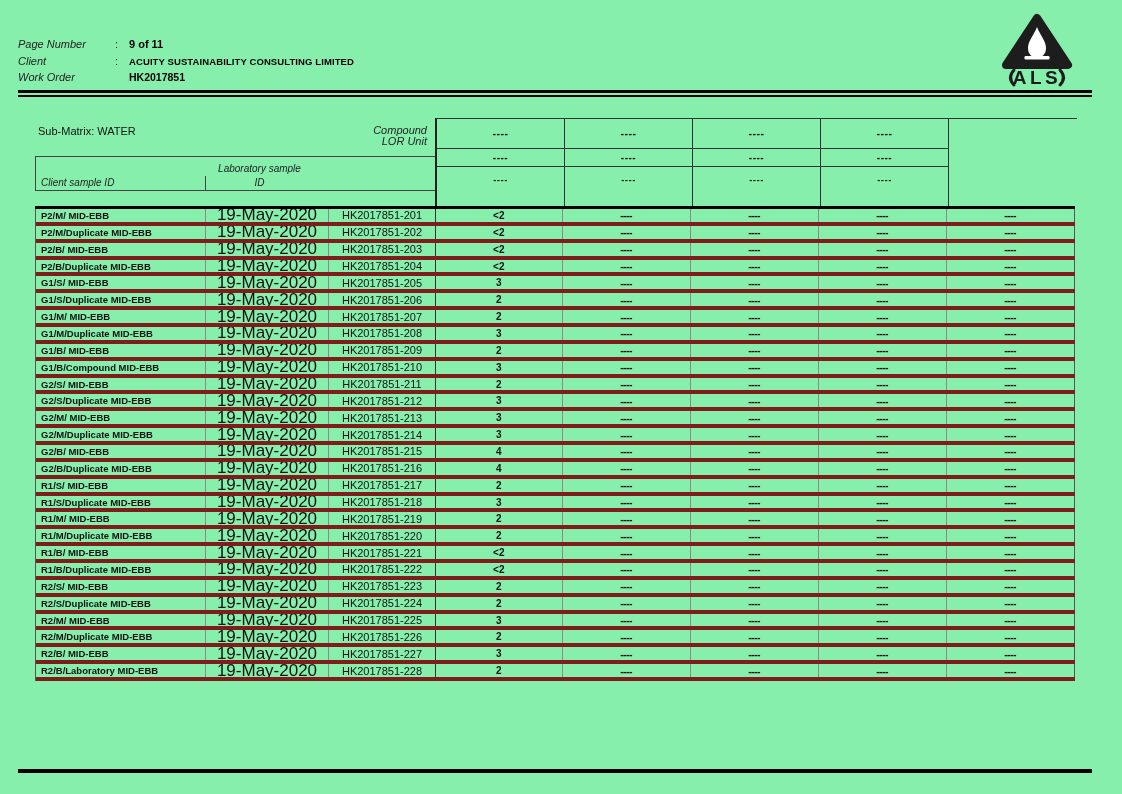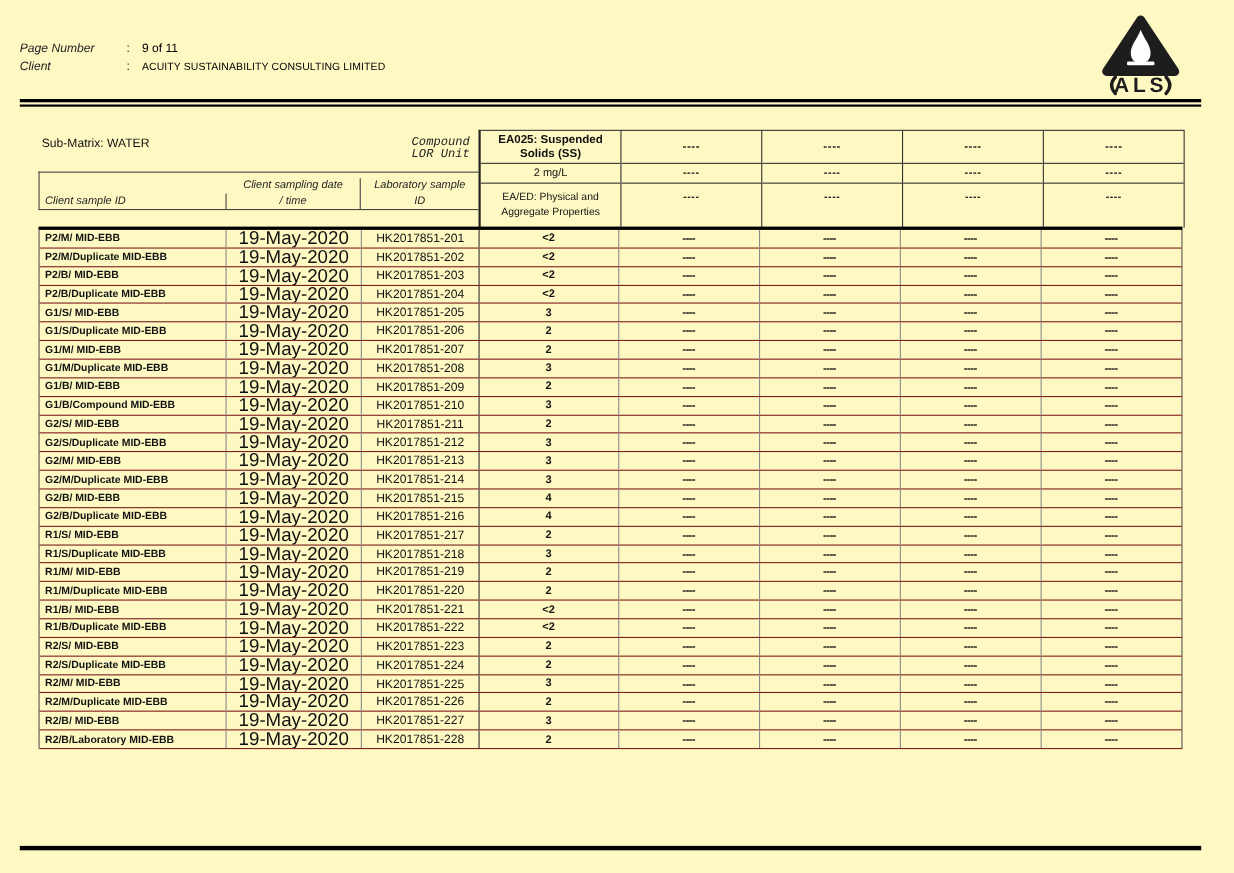--- a/index.html
+++ b/index.html
@@ -1,58 +1,58 @@
 <!DOCTYPE html>
 <html><head>
 <meta charset="utf-8">
 <style>
   html,body{margin:0;padding:0;background:#ffffff;}
   .page{
-    position:relative;width:1122px;height:794px;background:#fef9c3;overflow:hidden;
+    position:relative;width:1122px;height:794px;background:#86efac;overflow:hidden;
     font-family:"Liberation Sans","DejaVu Sans",sans-serif;color:#111;
   }
   
   .hdr{position:absolute;left:18px;top:38px;}
   .hdr-row{display:flex;align-items:baseline;height:16.5px;}
   .hdr-label{width:97px;font-style:italic;font-size:11px;color:#222;}
   .hdr-colon{width:14px;font-size:11px;color:#222;}
-  .hdr-val{font-weight:normal;font-size:11px;color:#000;}
+  .hdr-val{font-weight:bold;font-size:11px;color:#000;}
   .hdr-val.small{font-size:9.5px;letter-spacing:.1px;}
   .hdr-val.mid{font-size:10.5px;}
   
   .logo{position:absolute;left:997px;top:10px;width:80px;height:78px;}
   
   .rule-top-a{position:absolute;left:18px;top:90px;width:1074px;height:3px;background:#000;}
   .rule-top-b{position:absolute;left:18px;top:95px;width:1074px;height:1.5px;background:#000;}
   .rule-bottom{position:absolute;left:18px;top:769px;width:1074px;height:4px;background:#000;}
   
   .tbl{position:absolute;left:35px;top:118px;width:1040px;}
   .submatrix{position:absolute;left:3px;top:7px;font-size:11px;color:#111;}
   .submatrix b{font-weight:normal;}
-  .row-label{position:absolute;right:648px;font-style:italic;font-size:11px;color:#222;text-align:right;font-family:Liberation Mono, monospace;}
+  .row-label{position:absolute;right:648px;font-style:italic;font-size:11px;color:#222;text-align:right;}
   .row-label.compound{top:6px;}
   .row-label.lorunit{top:17px;}
   
   .cmpgrp{position:absolute;left:400px;top:0;width:640px;display:flex;border-left:2px solid #222;border-top:1px solid #333;}
   .cmpcol{width:128px;box-sizing:border-box;border-right:1px solid #333;display:flex;flex-direction:column;}
   .cmpcell{box-sizing:border-box;border-bottom:1px solid #333;display:flex;flex-direction:column;align-items:center;justify-content:center;text-align:center;}
   .cmpcell.name{height:30px;font-weight:bold;font-size:10.5px;line-height:13px;}
   .cmpcell.lor{height:18px;font-size:10px;}
   .cmpcell.method{height:40px;font-size:9.5px;line-height:13px;justify-content:flex-start;padding-top:6px;border-bottom:none;}
   .hdr-dash{font-weight:600;font-size:9px;letter-spacing:0.5px;}
   
   .lefthdr{position:absolute;left:0;top:38px;width:400px;height:35px;display:flex;box-sizing:border-box;border:1px solid #444;border-right:none;align-items:flex-end;}
   .lefthdr .cell{box-sizing:border-box;border-right:1px solid #444;font-style:italic;font-size:10px;line-height:14px;display:flex;flex-direction:column;justify-content:center;text-align:center;color:#222;}
   .lefthdr .c1{width:170px;align-items:flex-start;text-align:left;padding-left:5px;}
   .lefthdr .c2{width:123px;}
   .lefthdr .c3{width:107px;border-right:none;}
   .thicksep{position:absolute;left:0;top:88px;width:1040px;height:3px;background:#000;}
   
   .tbody{position:absolute;left:0;top:91px;width:1040px;box-sizing:border-box;border-left:1px solid #555;}
-  .trow{display:flex;height:16.86px;box-sizing:border-box;border-bottom:1px solid #7f1d1d;}
+  .trow{display:flex;height:16.86px;box-sizing:border-box;border-bottom:4px solid #7f1d1d;}
   .trow .td{box-sizing:border-box;border-right:1px solid #8a8a8a;display:flex;align-items:center;justify-content:center;overflow:hidden;}
   .td.c-sample{width:170px;justify-content:flex-start;padding-left:5px;font-weight:bold;font-size:9.5px;}
   .td.c-date{width:123px;font-size:17px;}
   .td.c-lab{width:107px;font-size:11px;border-right:1.5px solid #333;}
   .td.c-val{width:126.5px;font-weight:bold;font-size:10px;}
   .td.c-dash{width:128px;font-weight:bold;font-size:10.5px;letter-spacing:-0.6px;}
   .td.c-dash:last-child{border-right:1px solid #555;}
 </style>
 </head>
 <body>
@@ -63,20 +63,25 @@
     <div class="hdr-row">
       <span class="hdr-label">Page Number</span>
       <span class="hdr-colon">:</span>
       <span class="hdr-val">9 of 11</span>
     </div>
     <div class="hdr-row">
       <span class="hdr-label">Client</span>
       <span class="hdr-colon">:</span>
       <span class="hdr-val small">ACUITY SUSTAINABILITY CONSULTING LIMITED</span>
     </div>
+    <div class="hdr-row">
+      <span class="hdr-label">Work Order</span>
+      <span class="hdr-colon"></span>
+      <span class="hdr-val mid">HK2017851</span>
+    </div>
   </div>
 
   <div class="logo">
     <svg width="80" height="78" viewBox="0 0 80 78">
       <path d="M40 8 L71 55 L9 55 Z" fill="#1d1d1d" stroke="#1d1d1d" stroke-width="8" stroke-linejoin="round"></path>
       <path d="M40 17 C36.5 26, 31 31, 31 38 C31 44.5, 35 47.5, 40 47.5 C45 47.5, 49 44.5, 49 38 C49 31, 43.5 26, 40 17 Z" fill="#ffffff"></path>
       <rect x="27.5" y="46" width="25" height="3.4" rx="1.2" fill="#ffffff"></rect>
       <path d="M17 60 Q10 67.5 17 75" stroke="#1d1d1d" stroke-width="3" fill="none" stroke-linecap="round"></path>
       <path d="M63 60 Q70 67.5 63 75" stroke="#1d1d1d" stroke-width="3" fill="none" stroke-linecap="round"></path>
       <text x="40" y="74" text-anchor="middle" font-family="Liberation Sans, DejaVu Sans, sans-serif" font-size="19" font-weight="bold" letter-spacing="3.5" fill="#1d1d1d">ALS</text>
@@ -89,58 +94,43 @@
 
   <div class="tbl">
 
     <div class="submatrix"><span>Sub-Matrix: </span><b>WATER</b></div>
 
     <div class="row-label compound">Compound</div>
     <div class="row-label lorunit">LOR Unit</div>
 
     <div class="cmpgrp">
       <div class="cmpcol">
-        <div class="cmpcell name">
-          <span>EA025: Suspended</span>
-          <span>Solids (SS)</span>
-        </div>
-        <div class="cmpcell lor">2 mg/L</div>
-        <div class="cmpcell method">
-          <span>EA/ED: Physical and</span>
-          <span>Aggregate Properties</span>
-        </div>
+        <div class="cmpcell name hdr-dash">----</div>
+        <div class="cmpcell lor hdr-dash">----</div>
+        <div class="cmpcell method hdr-dash">----</div>
       </div>
       <div class="cmpcol">
         <div class="cmpcell name hdr-dash">----</div>
         <div class="cmpcell lor hdr-dash">----</div>
         <div class="cmpcell method hdr-dash">----</div>
       </div>
       <div class="cmpcol">
         <div class="cmpcell name hdr-dash">----</div>
         <div class="cmpcell lor hdr-dash">----</div>
         <div class="cmpcell method hdr-dash">----</div>
       </div>
       <div class="cmpcol">
         <div class="cmpcell name hdr-dash">----</div>
         <div class="cmpcell lor hdr-dash">----</div>
         <div class="cmpcell method hdr-dash">----</div>
       </div>
-      <div class="cmpcol">
-        <div class="cmpcell name hdr-dash">----</div>
-        <div class="cmpcell lor hdr-dash">----</div>
-        <div class="cmpcell method hdr-dash">----</div>
-      </div>
     </div>
 
     <div class="lefthdr">
       <div class="cell c1">Client sample ID</div>
-      <div class="cell c2">
-        <span>Client sampling date</span>
-        <span>/ time</span>
-      </div>
       <div class="cell c3">
         <span>Laboratory sample</span>
         <span>ID</span>
       </div>
     </div>
 
     <div class="thicksep"></div>
 
     <div class="tbody">
         <div class="trow">

